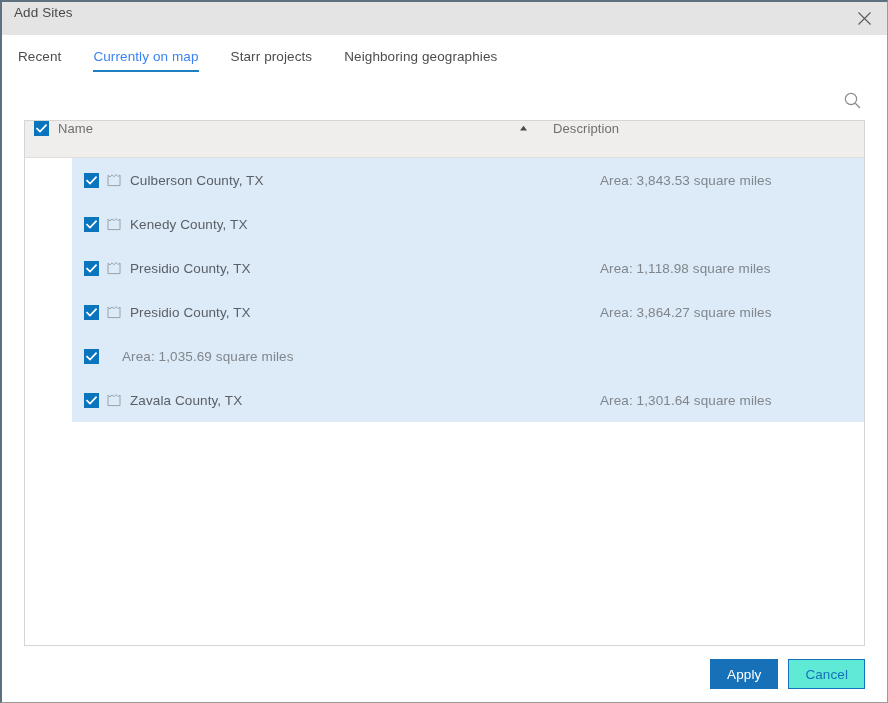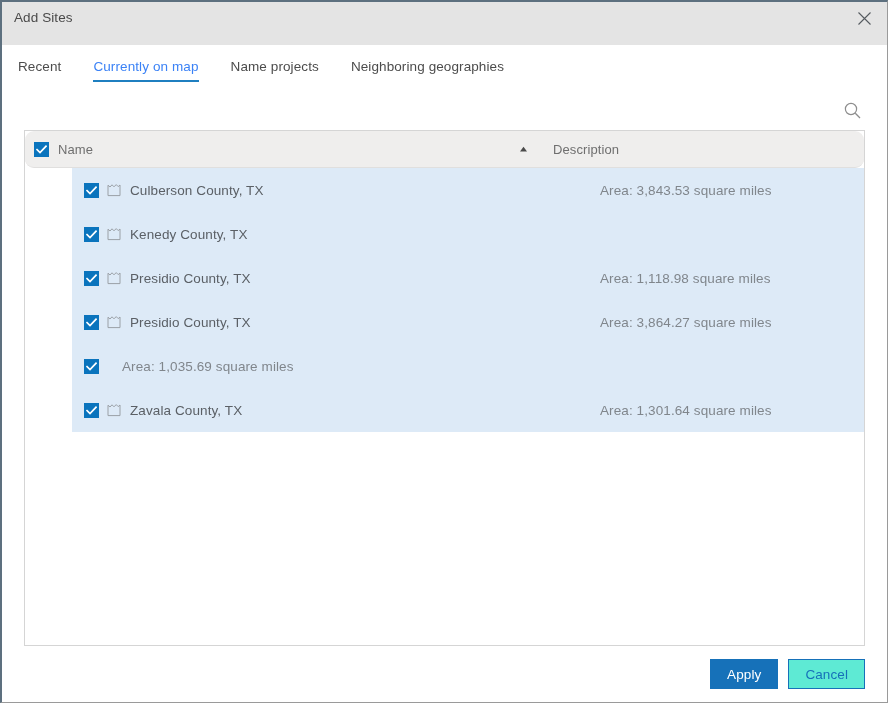--- a/index.html
+++ b/index.html
@@ -21,21 +21,21 @@
     border-top: 2px solid #5d707f;
     border-right: 1px solid #9a9a9a;
     border-bottom: 1px solid #9a9a9a;
     display: flex;
     flex-direction: column;
     overflow: hidden;
   }
 
   
   #titlebar {
-    height: 43px;
+    height: 33px;
     min-height: 33px;
     background: #e4e4e4;
     display: flex;
     align-items: center;
     padding: 0 0 12px 12px;
     position: relative;
   }
   #title-text {
     font-size: 13.5px;
     color: #4a4a4a;
@@ -112,23 +112,22 @@
     display: flex;
     flex-direction: column;
     overflow: hidden;
   }
   #table-header {
     height: 37px;
     min-height: 37px;
     background: #efeeed;
     border-bottom: 1px solid #e0dfde;
     display: flex;
-    align-items: center;
+    align-items: flex-start;
     position: relative;
-    border-radius: 9px;
   }
   .th-name {
     display: flex;
     align-items: center;
     width: 508px;
     padding-left: 9px;
     position: relative;
   }
   .th-label {
     font-size: 13px;
@@ -252,21 +251,21 @@
   </div>
 
   <div id="tabs">
     <div class="tab">
       <span>Recent</span>
     </div>
     <div class="tab active">
       <span>Currently on map</span>
     </div>
     <div class="tab">
-      <span>Name projects</span>
+      <span>Starr projects</span>
     </div>
     <div class="tab">
       <span>Neighboring geographies</span>
     </div>
   </div>
 
   <div id="search-row">
     <div id="search-button">
       <svg width="19" height="19" viewBox="0 0 19 19" aria-hidden="true">
         <circle cx="8" cy="8" r="5.6" stroke="#8d8d8d" stroke-width="1.2" fill="none"></circle>

